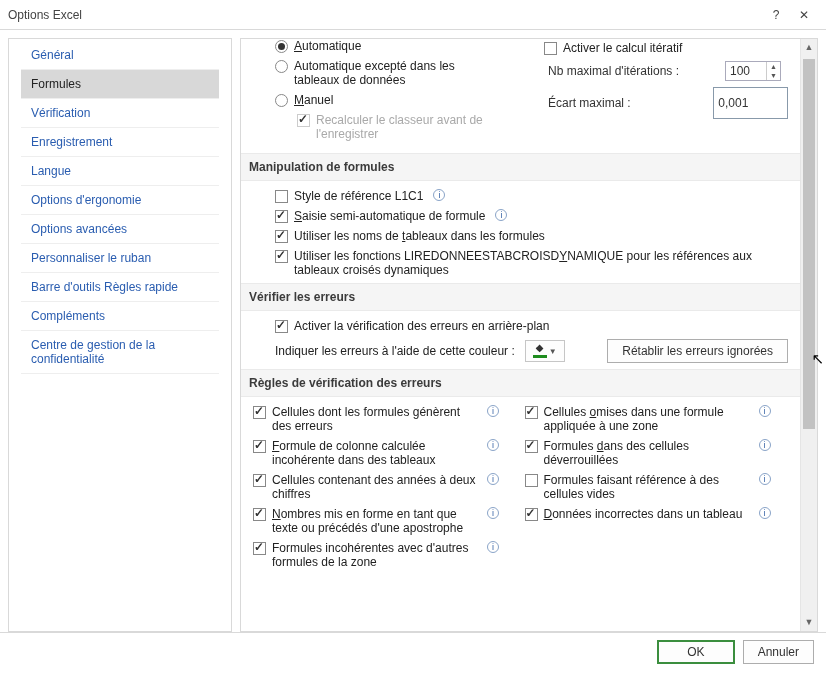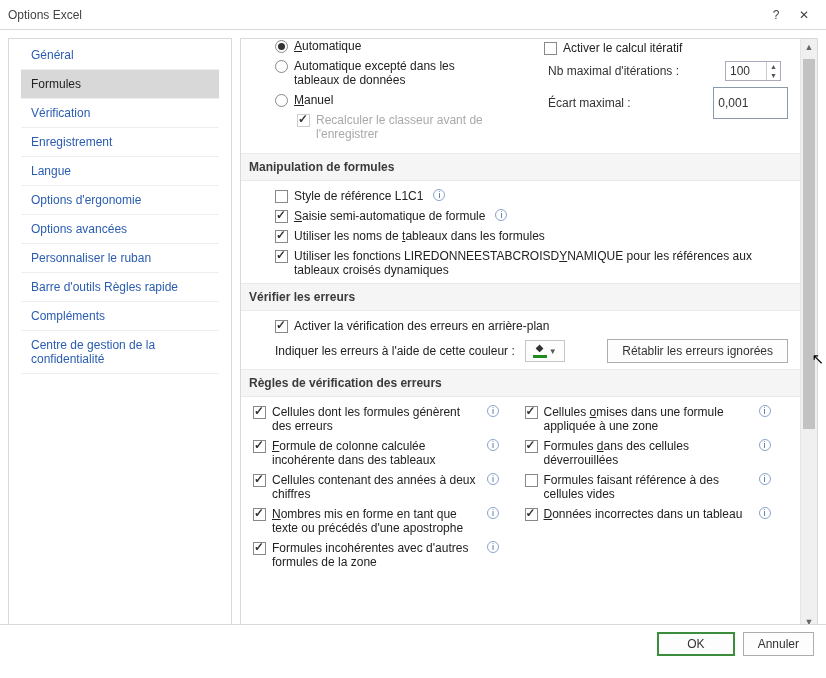--- a/index.html
+++ b/index.html
@@ -35,21 +35,21 @@
   .field-row .flabel { color: #333; width: 155px; }
   .spin { border: 1px solid #aab; width: 56px; height: 20px; display: flex; align-items: center; padding: 0 16px 0 4px; position: relative; background: #fff; color: #333; }
   .spin .updn { position: absolute; right: 0; top: 0; bottom: 0; width: 14px; display: flex; flex-direction: column; }
   .spin .updn div { flex: 1; border-left: 1px solid #ccc; font-size: 7px; display: flex; align-items: center; justify-content: center; color: #555; cursor: default; }
   .txt { border: 1px solid #89a; width: 80px; height: 32px; padding: 0 4px; display: flex; align-items: center; background: #fff; color: #333; }
   .two-col { display: flex; gap: 8px; }
   .col { flex: 1; }
   .col .row { margin-left: 0; align-items: flex-start; }
   .col .text-col { flex: 1; max-width: 205px; }
   .btn { border: 1px solid #adadad; background: #fdfdfd; padding: 4px 14px; cursor: default; color: #333; }
-  .footer { position: absolute; left: 0; right: 0; bottom: 16px; height: 38px; border-top: 1px solid #d9d9d9; display: flex; justify-content: flex-end; align-items: center; padding: 0 12px; gap: 8px; background: #fff; }
+  .footer { position: absolute; left: 0; right: 0; bottom: 8px; height: 38px; border-top: 1px solid #d9d9d9; display: flex; justify-content: flex-end; align-items: center; padding: 0 12px; gap: 8px; background: #fff; }
   .btn.primary { border: 2px solid #3b8e3e; padding: 3px 28px; }
   .u { text-decoration: underline; }
   .color-btn { border: 1px solid #c6c6c6; width: 40px; height: 22px; display: inline-flex; align-items: center; justify-content: center; gap: 2px; background: #fdfdfd; cursor: default; }
   .color-swatch-icon { position: relative; width: 14px; height: 14px; }
   .color-swatch-icon .a { position: absolute; font-size: 10px; color: #333; left: 3px; top: -2px; }
   .color-swatch-icon .bar { position: absolute; left: 0; right: 0; bottom: 0; height: 3px; background: #1e8c1e; }
   .dd-arrow { font-size: 8px; color: #555; }
   .err-row { display: flex; align-items: center; gap: 10px; margin: 6px 0 4px 22px; }
   .cursor { position: absolute; right: 2px; top: 350px; font-size: 15px; color: #000; pointer-events: none; }
 </style>

